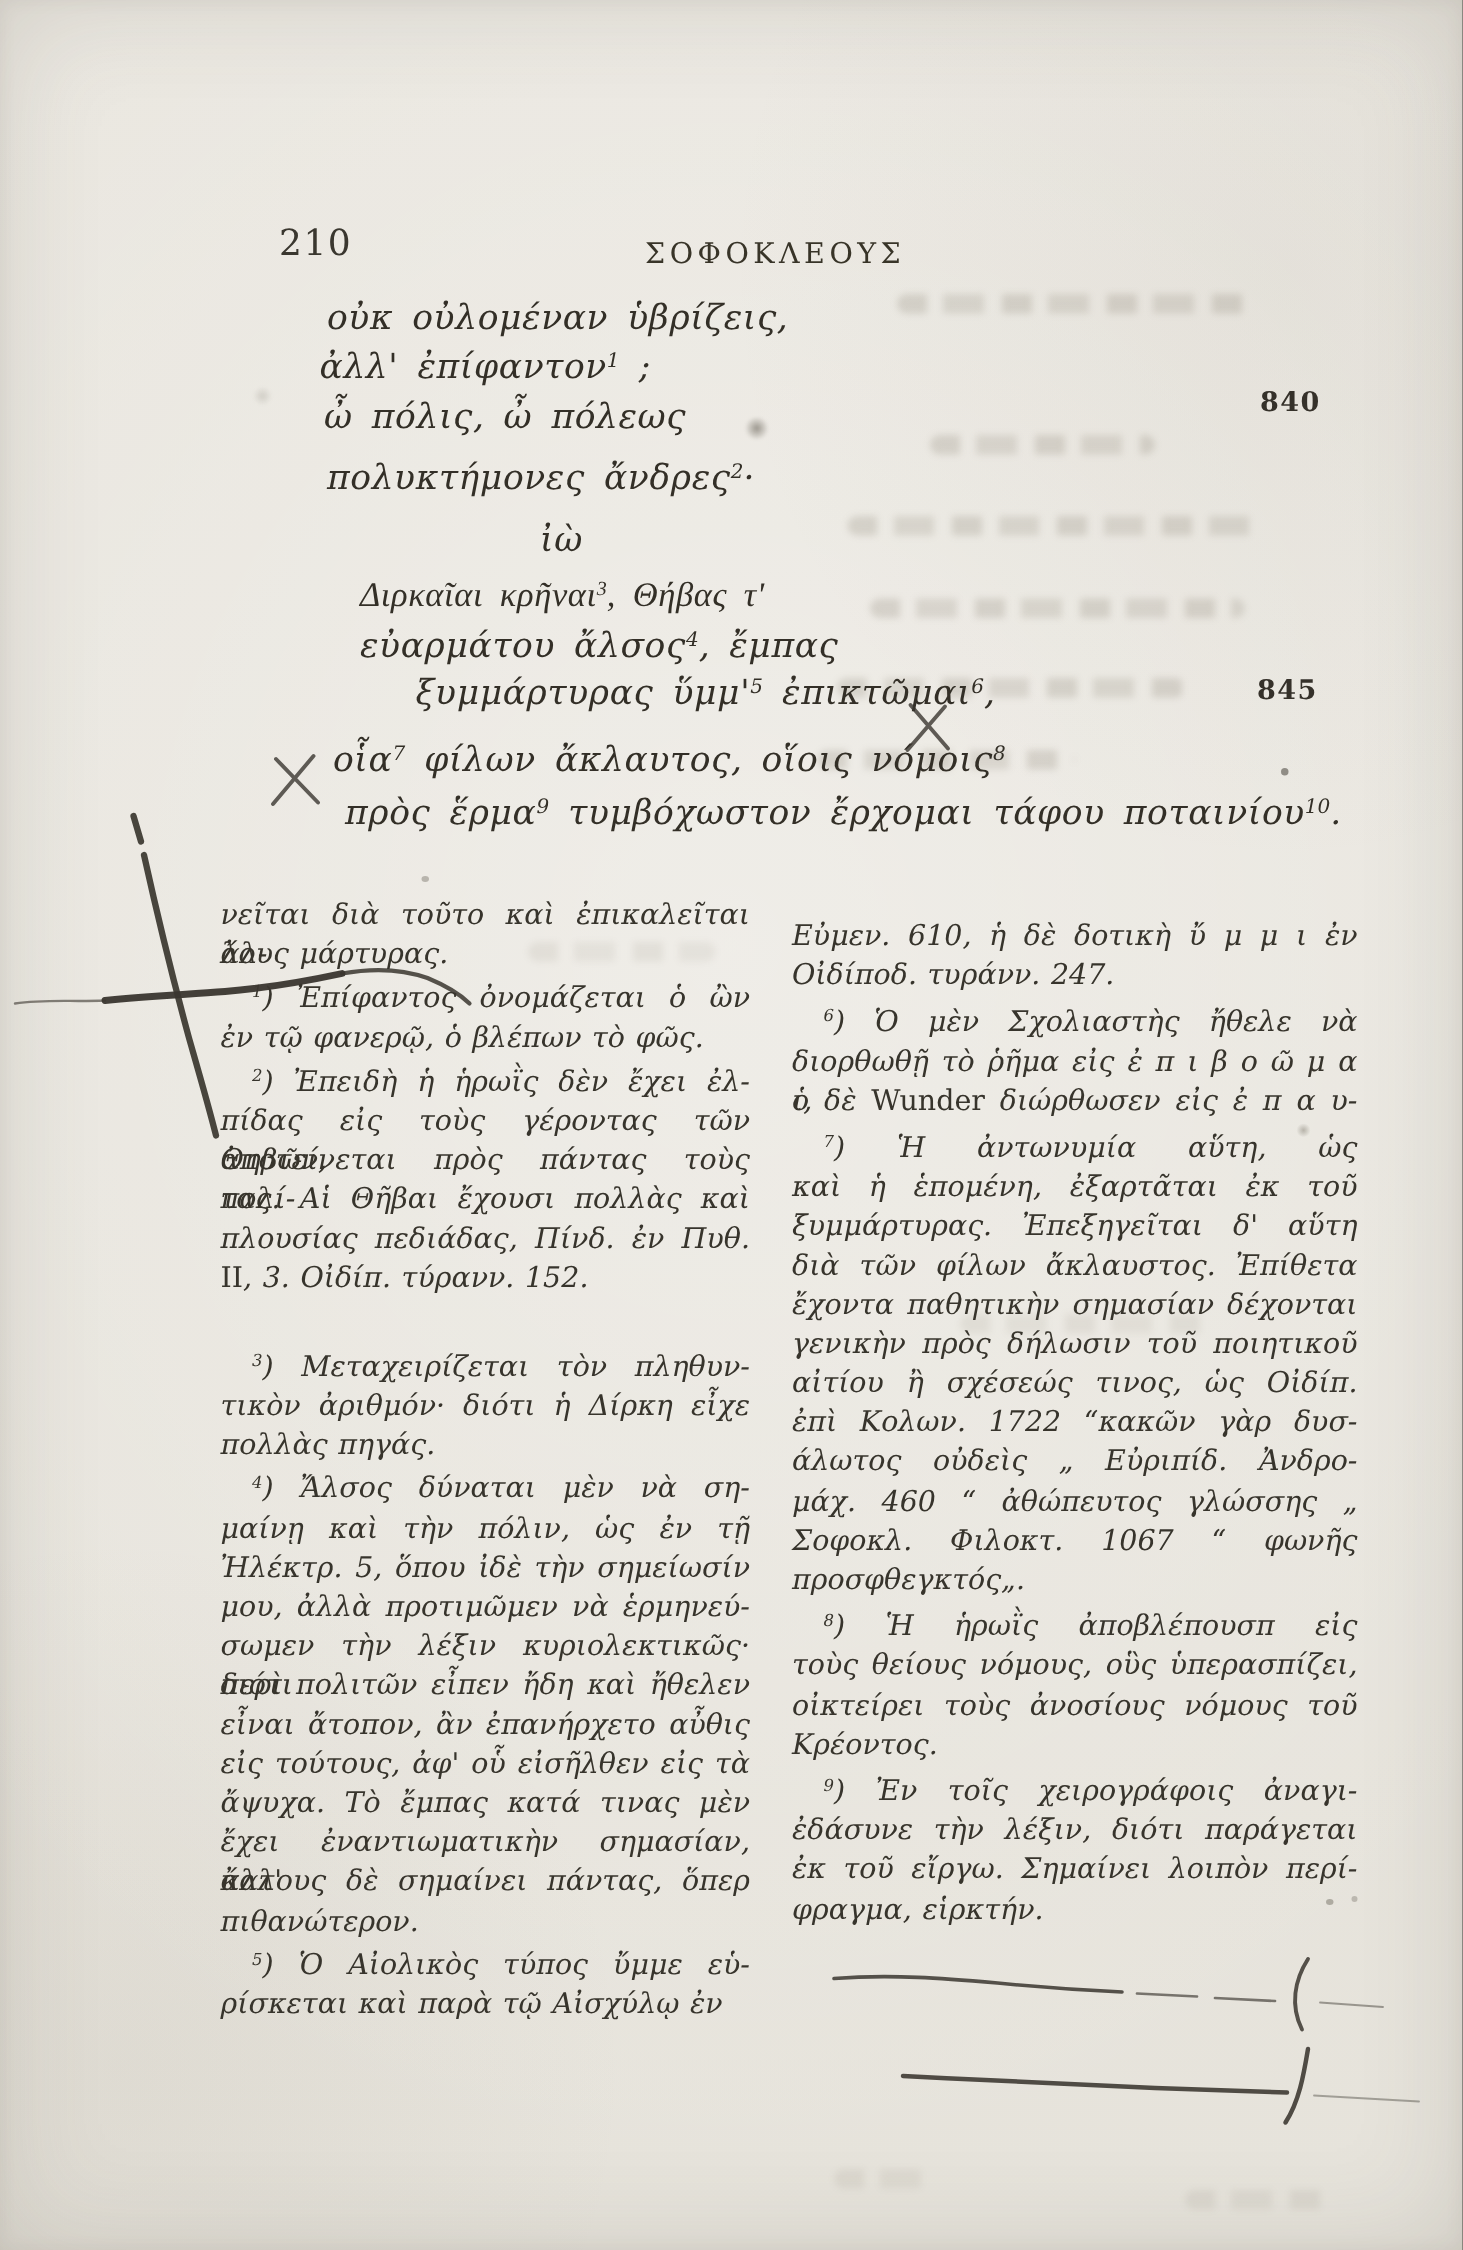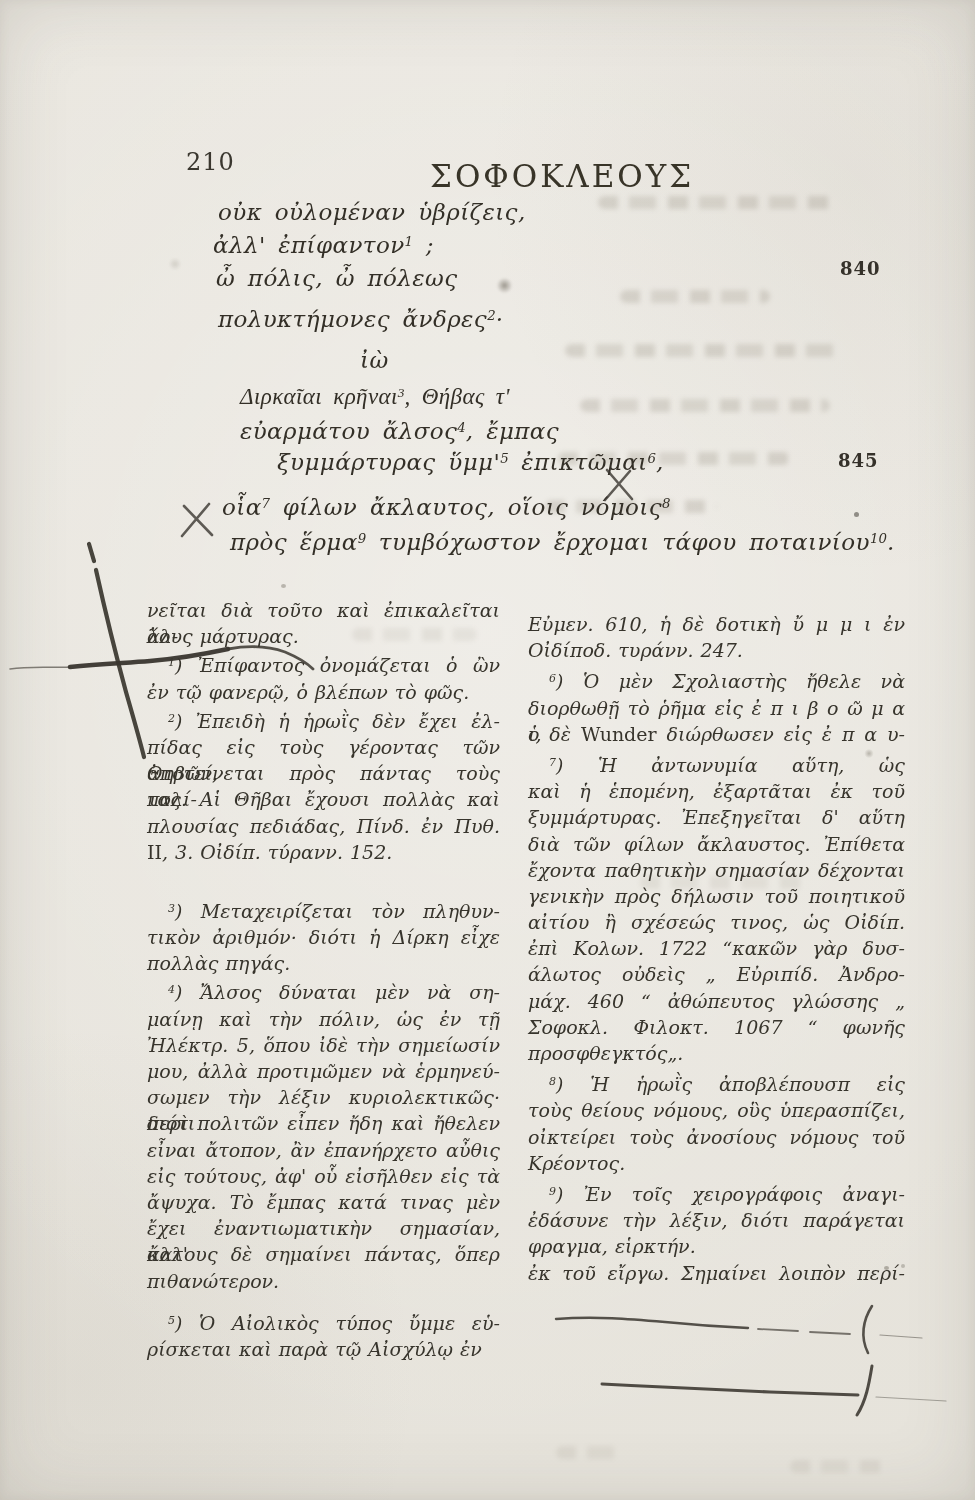--- a/index.html
+++ b/index.html
@@ -10,21 +10,21 @@
       radial-gradient(120% 90% at 50% 42%, rgba(255,255,255,.30), rgba(255,255,255,0) 62%),
       radial-gradient(55% 38% at 88% 12%, rgba(125,115,98,.07), transparent 70%),
       radial-gradient(50% 34% at 8% 92%, rgba(125,115,98,.08), transparent 70%),
       linear-gradient(#eae7e0,#e6e3db);
   }
   .page::after{
     content:"";position:absolute;inset:0;pointer-events:none;
     box-shadow:inset 0 0 70px rgba(85,78,66,.16), inset 0 0 12px rgba(85,78,66,.08);
   }
   .pagenum{position:absolute;left:186px;top:148px;font-size:24px;letter-spacing:1px;color:#3a372f;}
-  .header{position:absolute;left:430px;top:158px;font-size:31px;letter-spacing:3px;color:#383428;}
+  .header{position:absolute;left:430px;top:158px;font-size:19px;letter-spacing:3px;color:#383428;}
   .verse-line{
     position:absolute;white-space:nowrap;font-style:italic;
     font-size:23px;word-spacing:5px;letter-spacing:.4px;color:#332f27;
   }
   .lineno{position:absolute;font-size:18px;font-weight:bold;color:#35312a;letter-spacing:1px;}
   .fncol{position:absolute;}
   .fn-line{
     font-style:italic;font-size:19px;line-height:26.2px;height:26.2px;
     text-align:justify;text-align-last:justify;white-space:normal;
     word-spacing:1px;color:#37342c;
@@ -102,21 +102,21 @@
       <div class="fn-line">Ἠλέκτρ. 5, ὅπου ἰδὲ τὴν σημείωσίν</div>
       <div class="fn-line">μου, ἀλλὰ προτιμῶμεν νὰ ἑρμηνεύ-</div>
       <div class="fn-line">σωμεν τὴν λέξιν κυριολεκτικῶς· διότι</div>
       <div class="fn-line">περὶ πολιτῶν εἶπεν ἤδη καὶ ἤθελεν</div>
       <div class="fn-line">εἶναι ἄτοπον, ἂν ἐπανήρχετο αὖθις</div>
       <div class="fn-line">εἰς τούτους, ἀφ' οὗ εἰσῆλθεν εἰς τὰ</div>
       <div class="fn-line">ἄψυχα. Τὸ ἔμπας κατά τινας μὲν</div>
       <div class="fn-line">ἔχει ἐναντιωματικὴν σημασίαν, κατ'</div>
       <div class="fn-line">ἄλλους δὲ σημαίνει πάντας, ὅπερ</div>
       <div class="fn-line para-end">πιθανώτερον.</div>
-      <div class="fn-line fn-start" style="margin-top: 16px;"><sup>5</sup>) Ὁ Αἰολικὸς τύπος ὔμμε εὑ-</div>
+      <div class="fn-line fn-start" style="margin-top: 3px;"><sup>5</sup>) Ὁ Αἰολικὸς τύπος ὔμμε εὑ-</div>
       <div class="fn-line para-end">ρίσκεται καὶ παρὰ τῷ Αἰσχύλῳ ἐν</div>
     </div>
   <div id="fn-right" class="fncol" style="left:528px;top:611px;width:377px;">
       <div class="fn-line">Εὐμεν. 610, ἡ δὲ δοτικὴ ὔ μ μ ι ἐν</div>
       <div class="fn-line para-end">Οἰδίποδ. τυράνν. 247.</div>
       <div class="fn-line fn-start" style="margin-top: 5px;"><sup>6</sup>) Ὁ μὲν Σχολιαστὴς ἤθελε νὰ</div>
       <div class="fn-line">διορθωθῇ τὸ ῥῆμα εἰς ἐ π ι β ο ῶ μ α ι,</div>
       <div class="fn-line">ὁ δὲ <span class="latin">Wunder</span> διώρθωσεν εἰς ἐ π α υ-</div>
       <div class="fn-line fn-start" style="margin-top: 5px;"><sup>7</sup>) Ἡ ἀντωνυμία αὕτη, ὡς</div>
       <div class="fn-line">καὶ ἡ ἑπομένη, ἐξαρτᾶται ἐκ τοῦ</div>
@@ -129,22 +129,22 @@
       <div class="fn-line">άλωτος οὐδεὶς „ Εὐριπίδ. Ἀνδρο-</div>
       <div class="fn-line">μάχ. 460 “ ἀθώπευτος γλώσσης „</div>
       <div class="fn-line">Σοφοκλ. Φιλοκτ. 1067 “ φωνῆς</div>
       <div class="fn-line para-end">προσφθεγκτός„.</div>
       <div class="fn-line fn-start" style="margin-top: 5px;"><sup>8</sup>) Ἡ ἡρωῒς ἀποβλέπουσπ εἰς</div>
       <div class="fn-line">τοὺς θείους νόμους, οὓς ὑπερασπίζει,</div>
       <div class="fn-line">οἰκτείρει τοὺς ἀνοσίους νόμους τοῦ</div>
       <div class="fn-line para-end">Κρέοντος.</div>
       <div class="fn-line fn-start" style="margin-top: 5px;"><sup>9</sup>) Ἐν τοῖς χειρογράφοις ἀναγι-</div>
       <div class="fn-line">ἐδάσυνε τὴν λέξιν, διότι παράγεται</div>
+      <div class="fn-line">ἐκ τοῦ εἴργω. Σημαίνει λοιπὸν περί-</div>
       <div class="fn-line para-end">φραγμα, εἱρκτήν.</div>
-      <div class="fn-line">ἐκ τοῦ εἴργω. Σημαίνει λοιπὸν περί-</div>
     </div>
 
   <svg class="marks" width="975" height="1500" viewBox="0 0 975 1500">
     <g fill="none" stroke="#3a362f" stroke-linecap="round">
       <path opacity=".92" stroke-width="4.2" d="M89 544 L94 561 M96 570 C104 606 114 648 126 692 C132 713 139 737 144 757"></path>
       <path opacity=".6" stroke-width="1.6" d="M10 669 C30 666 48 668 70 667"></path>
       <path opacity=".95" stroke-width="4.6" d="M70 667 C100 664 125 663 150 661 C175 659 200 655 228 649"></path>
       <path opacity=".85" stroke-width="2.8" d="M228 649 C250 645 268 646 285 652 C297 657 306 662 313 669"></path>
       <path opacity=".8" stroke-width="2.6" d="M607 470 L632 499 M630 471 L605 500"></path>
       <path opacity=".8" stroke-width="2.6" d="M184 506 L212 535 M209 504 L182 536"></path>

